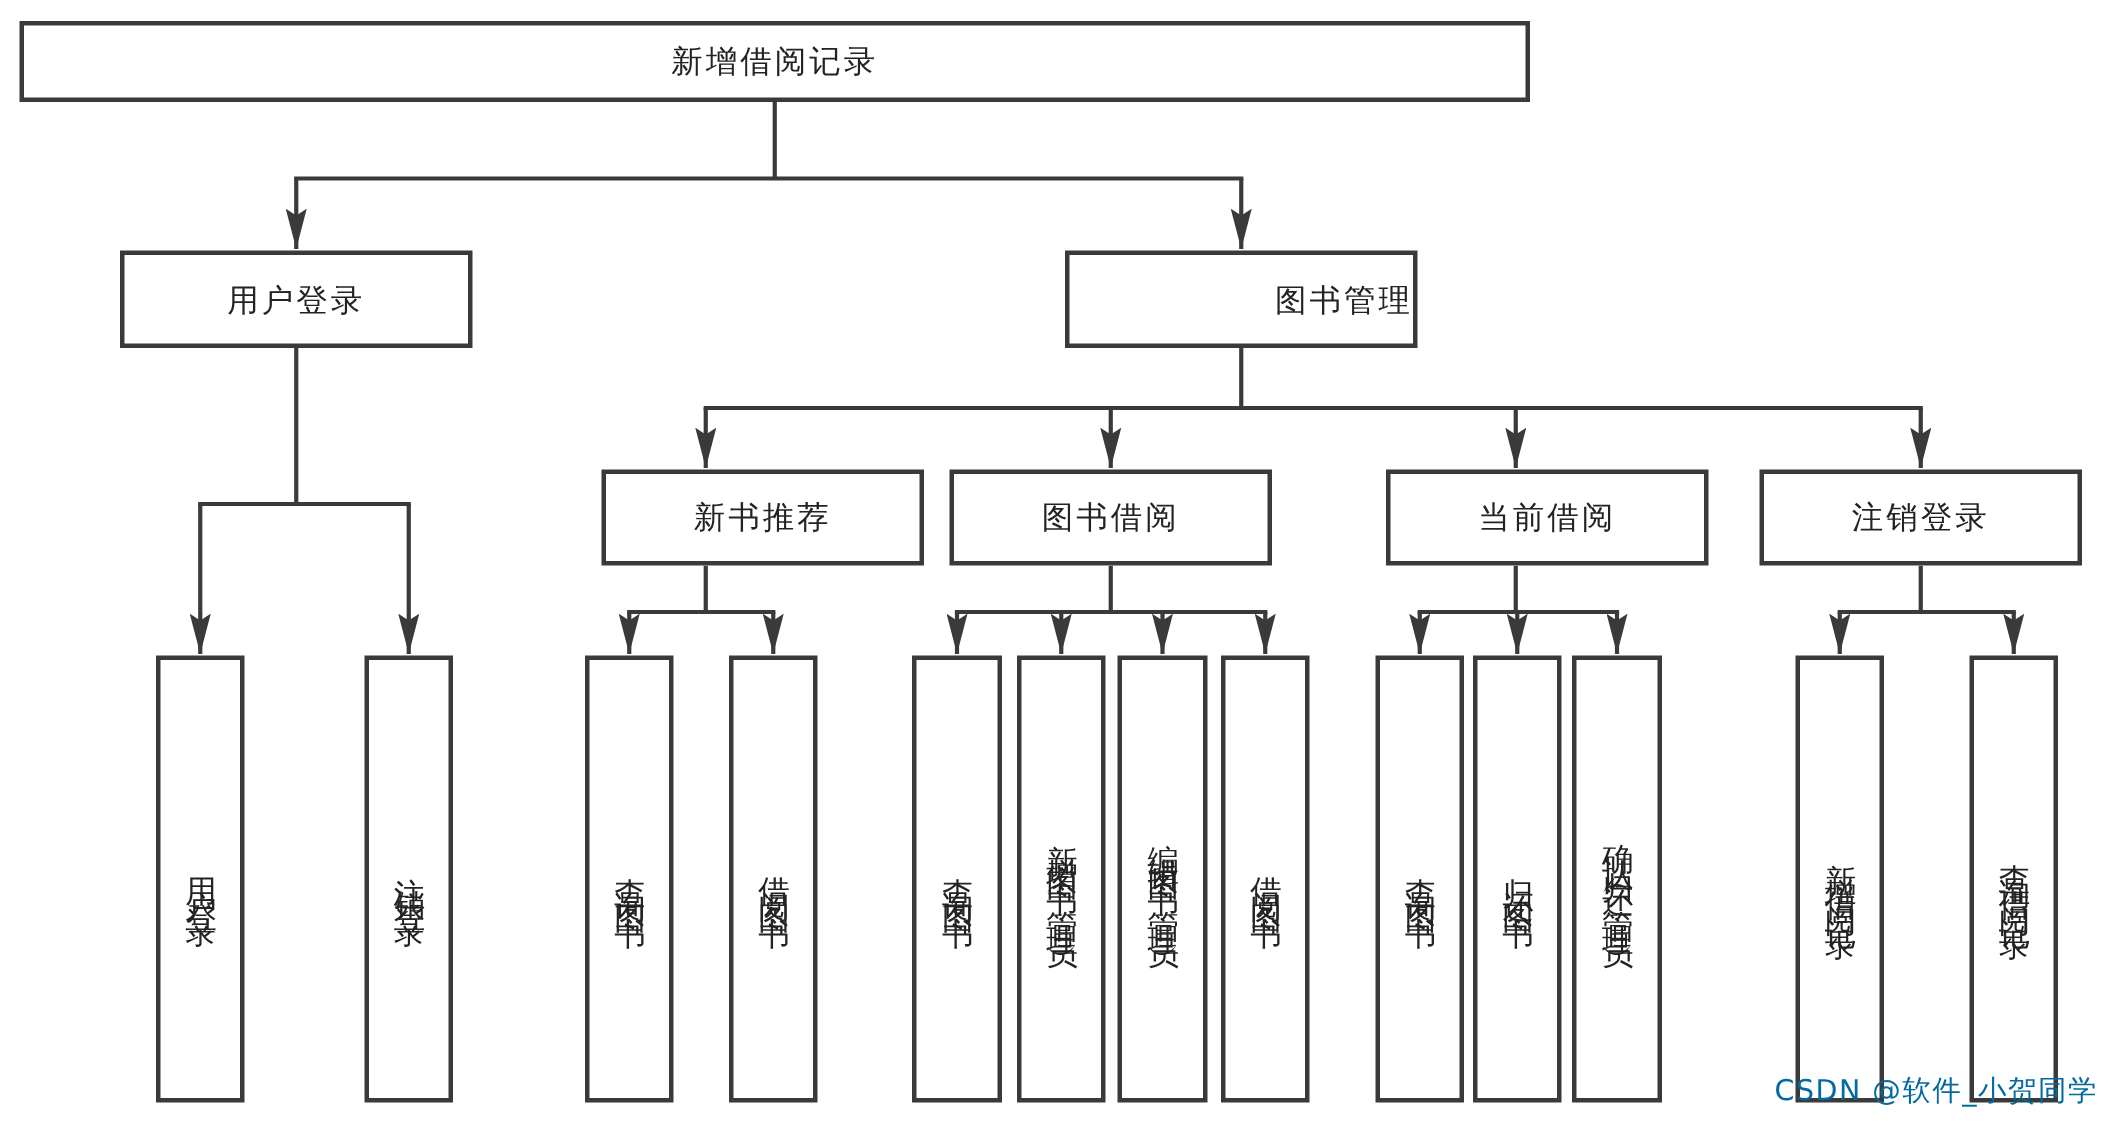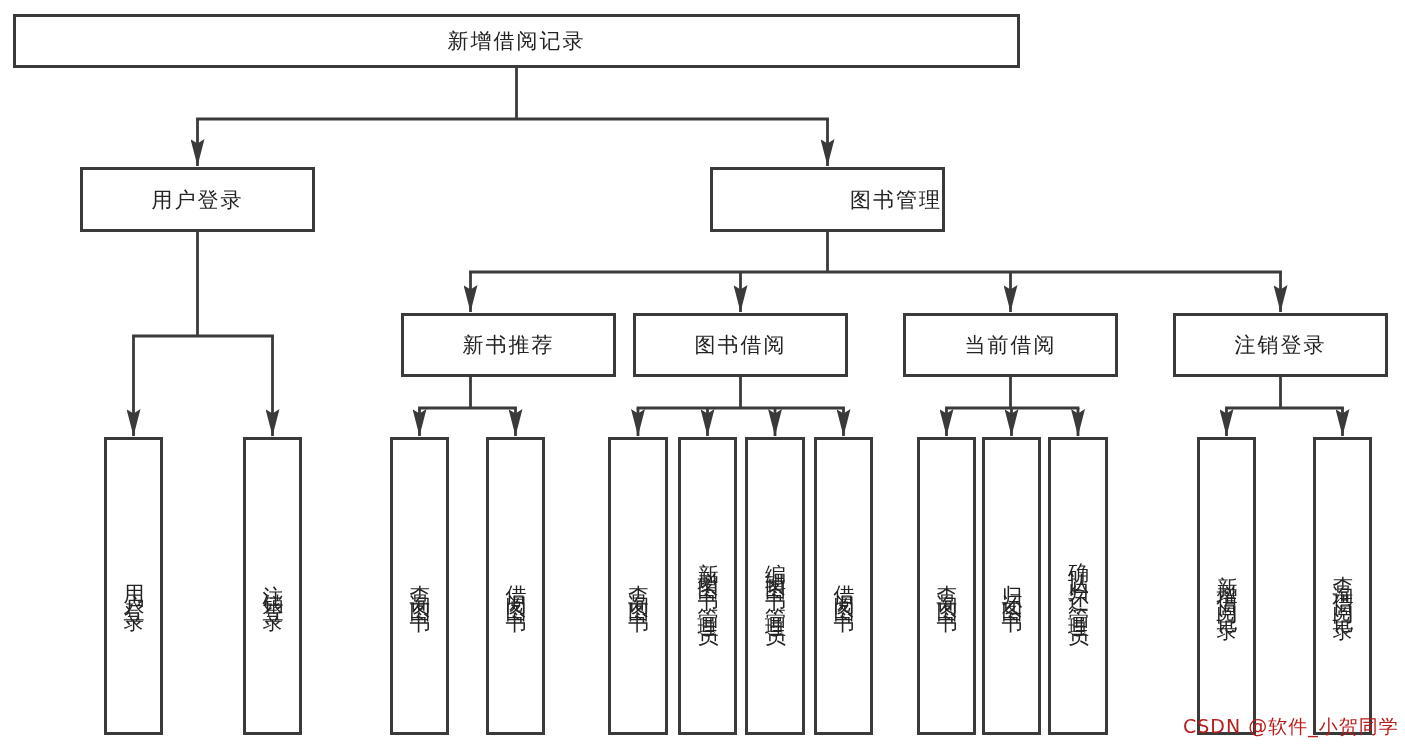--- a/index.html
+++ b/index.html
@@ -39,42 +39,42 @@
     line-height: 1;
     white-space: nowrap;
   }
   .root-box    { left: 13px;  top: 14px;  width: 1007px; height: 54px; }
   .lvl2       { top: 167px; height: 65px; width: 235px; }
   .b-login    { left: 80px; }
   .b-mgmt     { left: 710px; justify-content: flex-end; }
   .lvl3       { top: 313px; height: 64px; width: 215px; }
   .b-newbook  { left: 363px; margin-left: 38px; }
   .b-borrow   { left: 633px; }
-  .b-current  { left: 903px; }
+  .b-current  { left: 924px; }
   .b-record   { left: 1173px; }
   .leaf       { top: 437px; height: 298px; width: 59px; }
   .lf1  { left: 104px; }
   .lf2  { left: 243px; }
   .lf3  { left: 390px; }
   .lf4  { left: 486px; }
   .lf5  { left: 608px; width: 60px; }
   .lf6  { left: 678px; }
   .lf7  { left: 745px; width: 60px; }
   .lf8  { left: 814px; }
   .lf9  { left: 917px; }
   .lf10 { left: 982px; }
   .lf11 { left: 1048px; width: 60px; }
   .lf12 { left: 1197px; }
   .lf13 { left: 1313px; }
   .watermark {
     position: absolute;
     left: 1183px;
     top: 714px;
     font-size: 19px;
-    color: #b91c1c;
+    color: #0369a1;
     white-space: nowrap;
     z-index: 5;
     letter-spacing: 1px;
   }
 </style>
 </head>
 <body>
 
 <div class="stage">
 

